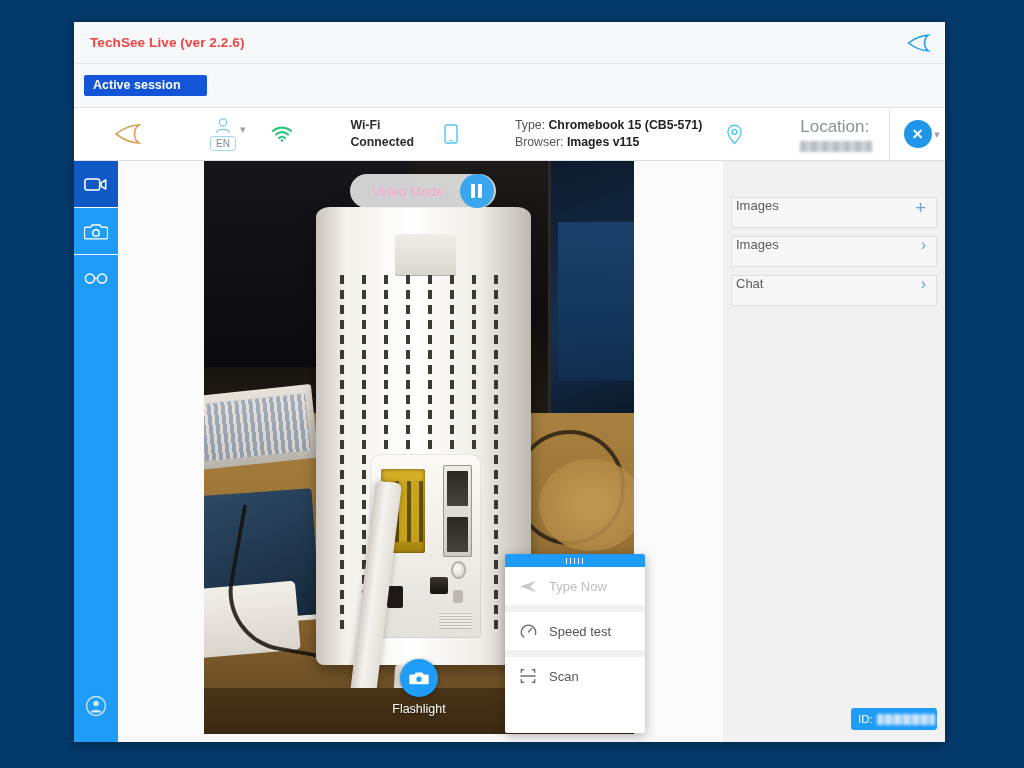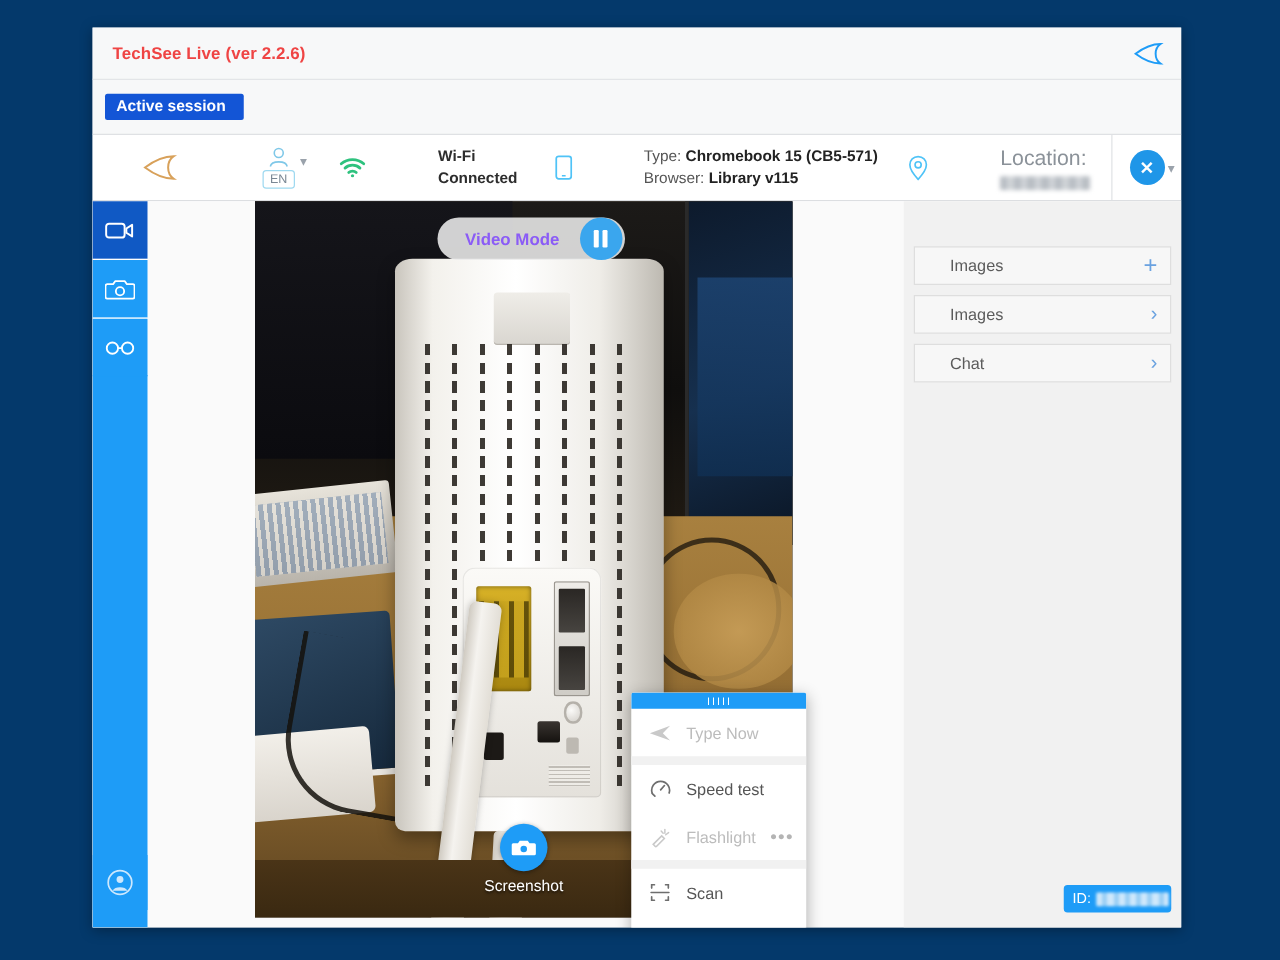--- a/index.html
+++ b/index.html
@@ -50,21 +50,21 @@
     height: 44px;
     background: #f7f8f9;
     border-bottom: 1px solid #dfe1e4;
     display: flex; align-items: center;
     padding-left: 10px;
   }
   #active-session-badge {
     background: #1355d6;
     color: #ffffff;
     font-size: 12.5px; font-weight: bold;
-    padding: 4px 14px 5px 9px;
+    padding: 4px 26px 5px 9px;
     border-radius: 2px;
     line-height: 1;
   }
 
   
   #infobar {
     position: relative;
     height: 53px;
     background: #ffffff;
     border-bottom: 1px solid #dcdee1;
@@ -358,21 +358,21 @@
     left: 146px; top: 13px;
     height: 34px;
     display: flex; align-items: center;
     background: rgba(236,236,236,.88);
     border-radius: 18px;
     padding-right: 2px;
     cursor: pointer;
   }
   #video-mode-label {
     padding: 0 16px 0 22px;
-    font-size: 13.5px; font-weight: bold; color: #8b5cf6;
+    font-size: 13.5px; font-weight: normal; color: #f9a8d4;
     white-space: nowrap;
   }
   #video-pause-button {
     width: 34px; height: 34px; border-radius: 50%;
     background: #3aa6ee;
     display: flex; align-items: center; justify-content: center;
     gap: 3px;
     cursor: pointer;
   }
   #video-pause-button i {
@@ -444,22 +444,22 @@
     position: absolute;
     right: 0; top: 0;
     width: 222px; height: 100%;
     background: #f1f1f1;
     padding-top: 36px;
   }
   .panel-row {
     height: 31px; margin: 0 8px 8px 8px;
     background: #f7f7f7;
     border: 1px solid #dedede;
-    display: flex; align-items: center;
-    padding: 0 10px 0 28px;
+    display: flex; align-items: flex-start;
+    padding: 0 10px 0 4px;
     cursor: pointer;
   }
   .panel-row .pr-label {
     flex: 1; font-size: 13px; color: #5b5b5b;
   }
   .panel-row .pr-action {
     color: #6aa2e0; font-size: 16px; line-height: 1;
   }
   .panel-row .pr-action.plus { font-size: 19px; font-weight: 300; }
 
@@ -542,21 +542,21 @@
 
     <div class="info-block" style="margin-left:30px;">
       <span class="info-icon">
         <svg viewBox="0 0 14 20" width="14" height="20">
           <rect x="1" y="1" width="12" height="18" rx="2" fill="none" stroke="#4fc3f7" stroke-width="1.4"></rect>
           <line x1="5.5" y1="16.6" x2="8.5" y2="16.6" stroke="#4fc3f7" stroke-width="1.2"></line>
         </svg>
       </span>
       <span class="info-lines">
         <span class="info-line"><span class="k">Type:</span> <span class="v">Chromebook 15 (CB5-571)</span></span>
-        <span class="info-line"><span class="k">Browser:</span> <span class="v">Library v115</span></span>
+        <span class="info-line"><span class="k">Browser:</span> <span class="v">Images v115</span></span>
       </span>
     </div>
 
     <div class="info-block" style="margin-left:24px;">
       <span class="info-icon">
         <svg viewBox="0 0 18 22" width="17" height="21">
           <path d="M9 1.2 C5 1.2, 2 4.2, 2 8.2 C2 13, 9 20.5, 9 20.5 C9 20.5, 16 13, 16 8.2 C16 4.2, 13 1.2, 9 1.2 Z" fill="none" stroke="#4fc3f7" stroke-width="1.4"></path>
           <circle cx="9" cy="8.2" r="2.6" fill="none" stroke="#4fc3f7" stroke-width="1.4"></circle>
         </svg>
       </span>
@@ -656,21 +656,21 @@
           </span>
       </div>
 
       <div id="screenshot-control">
         <span id="screenshot-circle">
           <svg viewBox="0 0 26 20" width="20" height="16">
             <path d="M2 5.5 h5 l1.8-2.6 h8.4 L19 5.5 h5 a1.6 1.6 0 0 1 1.6 1.6 v9.3 a1.6 1.6 0 0 1 -1.6 1.6 h-22 a1.6 1.6 0 0 1 -1.6 -1.6 v-9.3 a1.6 1.6 0 0 1 1.6 -1.6 z" fill="#ffffff"></path>
             <circle cx="13" cy="11.6" r="3.4" fill="#1e9cf7"></circle>
           </svg>
         </span>
-        <span id="screenshot-label">Screenshot</span>
+        <span id="screenshot-label">Flashlight</span>
       </div>
     </div>
 
     <div id="context-menu">
       <div id="context-menu-handle">
           <span></span>
         </div>
 
       <div class="menu-item disabled">
         <span class="mi-icon">
@@ -687,32 +687,20 @@
         <span class="mi-icon">
           <svg viewBox="0 0 20 20" width="17" height="17">
             <path d="M2.2 14 A8.4 8.4 0 1 1 17.8 14" fill="none" stroke="#6e6e6e" stroke-width="1.6"></path>
             <line x1="10" y1="10.5" x2="13.6" y2="6.4" stroke="#6e6e6e" stroke-width="1.6" stroke-linecap="round"></line>
             <line x1="2.2" y1="14" x2="4.6" y2="16.4" stroke="#6e6e6e" stroke-width="1.6" stroke-linecap="round"></line>
           </svg>
         </span>
         <span class="mi-label">Speed test</span>
       </div>
 
-      <div class="menu-item disabled">
-        <span class="mi-icon">
-          <svg viewBox="0 0 20 20" width="17" height="17">
-            <path d="M3 17 L11 9 L13.5 11.5 L5.5 19.5 Z" fill="none" stroke="#c9c9c9" stroke-width="1.5"></path>
-            <line x1="14" y1="3" x2="14" y2="6.5" stroke="#c9c9c9" stroke-width="1.4" stroke-linecap="round"></line>
-            <line x1="17.5" y1="6" x2="14.8" y2="8" stroke="#c9c9c9" stroke-width="1.4" stroke-linecap="round"></line>
-            <line x1="10.5" y1="4.5" x2="12.4" y2="6.6" stroke="#c9c9c9" stroke-width="1.4" stroke-linecap="round"></line>
-          </svg>
-        </span>
-        <span class="mi-label">Flashlight</span>
-        <span class="mi-more">•••</span>
-      </div>
 
       <div class="menu-sep"></div>
 
       <div class="menu-item">
         <span class="mi-icon">
           <svg viewBox="0 0 20 18" width="18" height="16">
             <path d="M5 2 H2.5 V5" fill="none" stroke="#6e6e6e" stroke-width="1.5" stroke-linecap="round"></path>
             <path d="M15 2 H17.5 V5" fill="none" stroke="#6e6e6e" stroke-width="1.5" stroke-linecap="round"></path>
             <path d="M5 16 H2.5 V13" fill="none" stroke="#6e6e6e" stroke-width="1.5" stroke-linecap="round"></path>
             <path d="M15 16 H17.5 V13" fill="none" stroke="#6e6e6e" stroke-width="1.5" stroke-linecap="round"></path>

